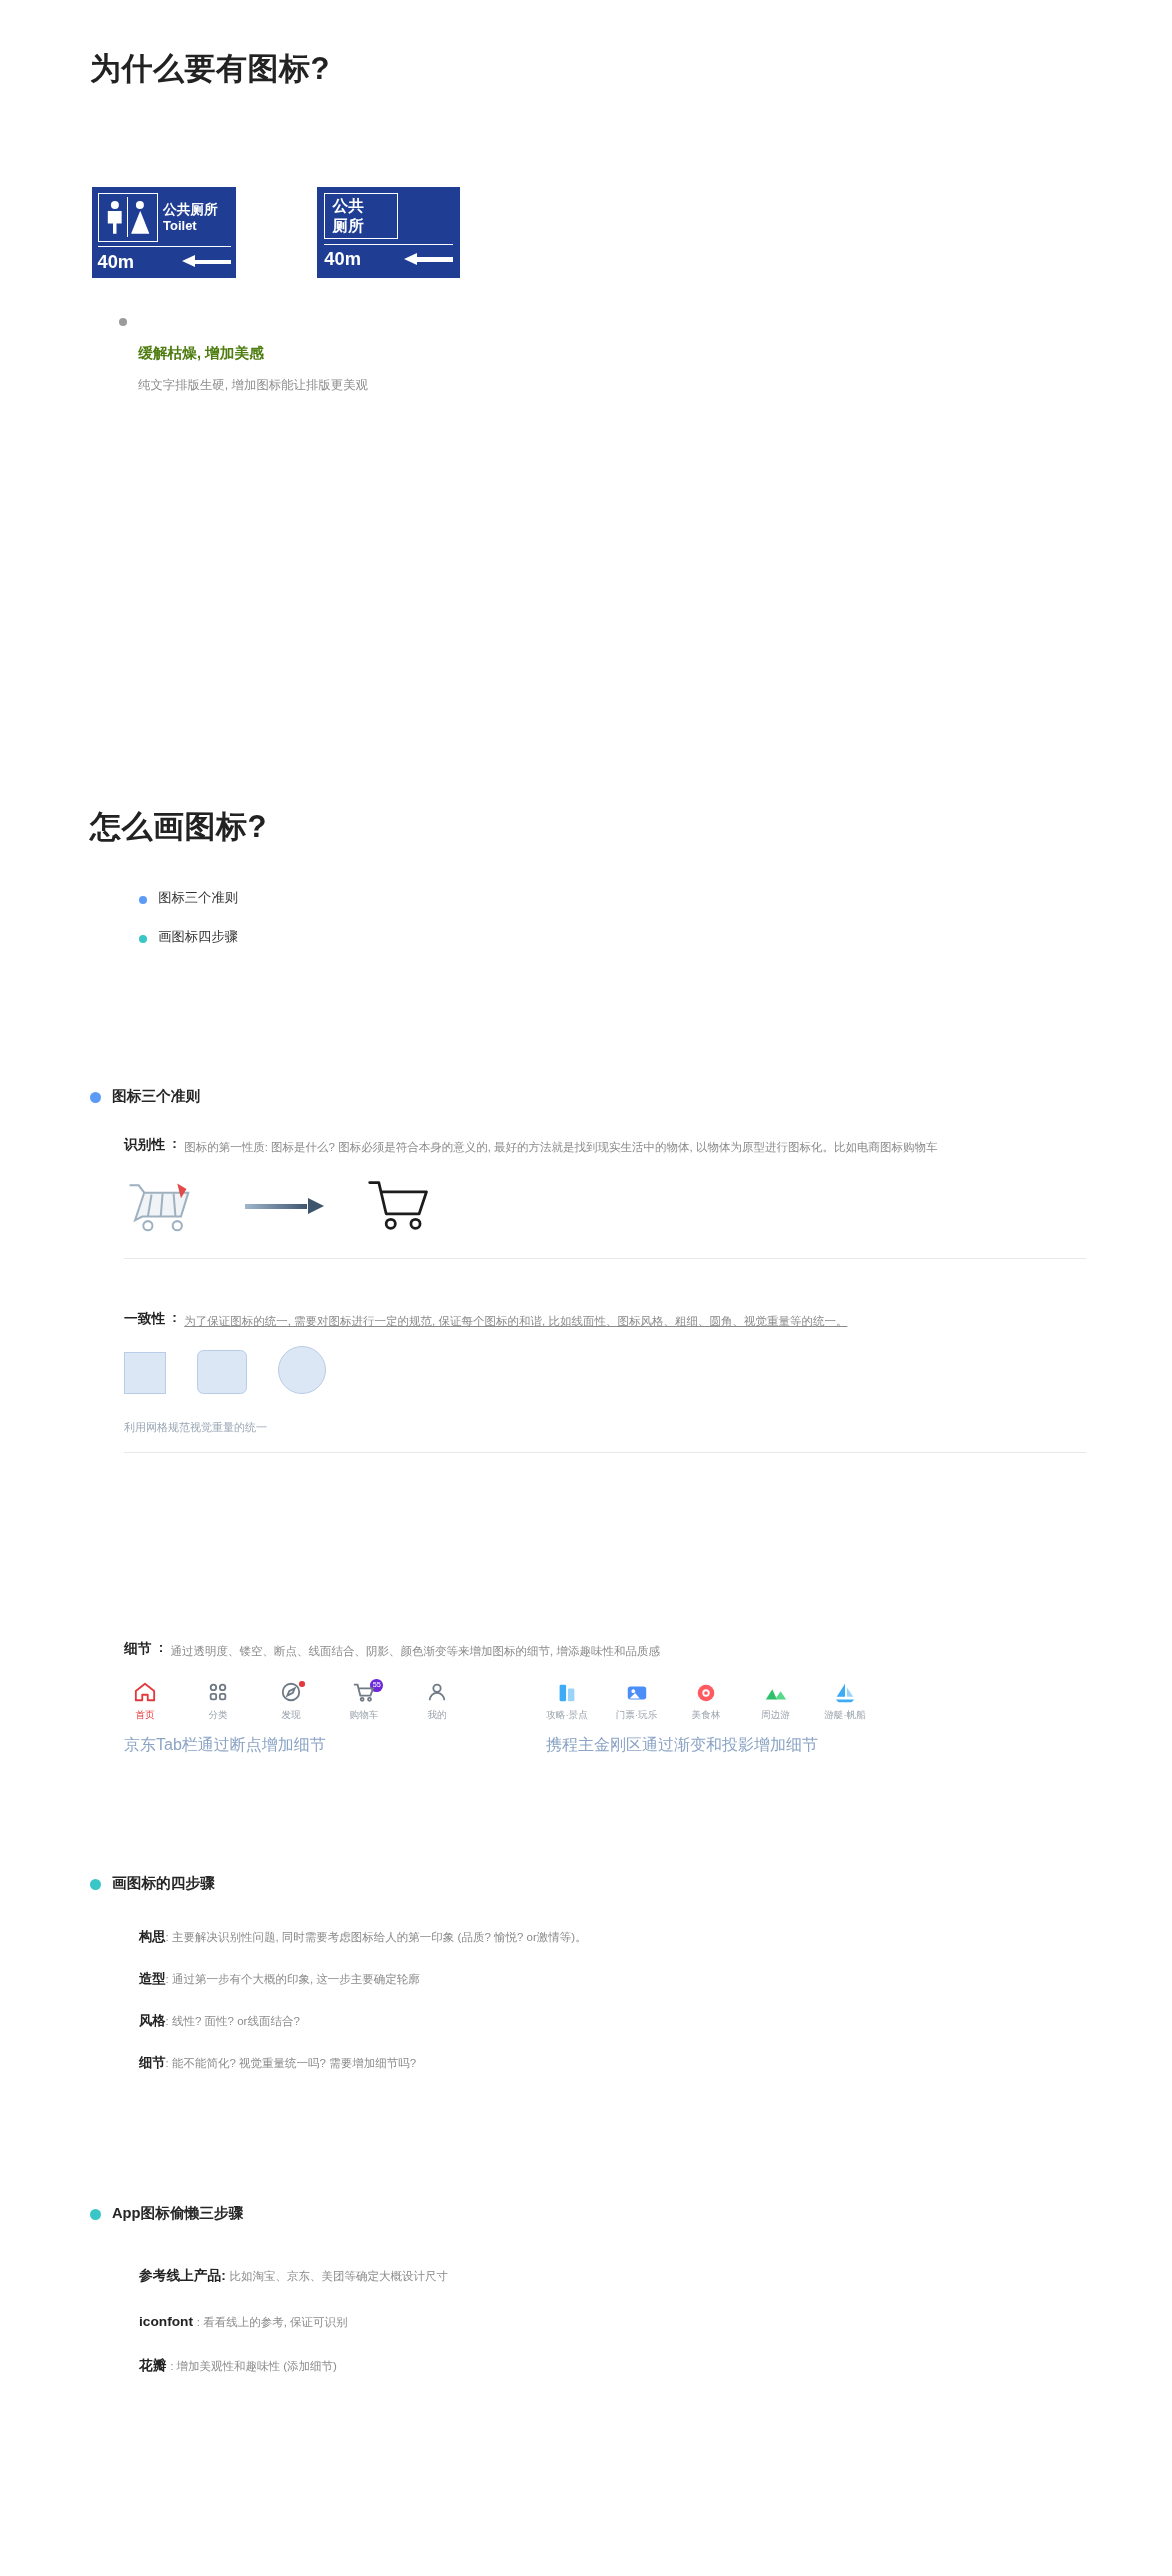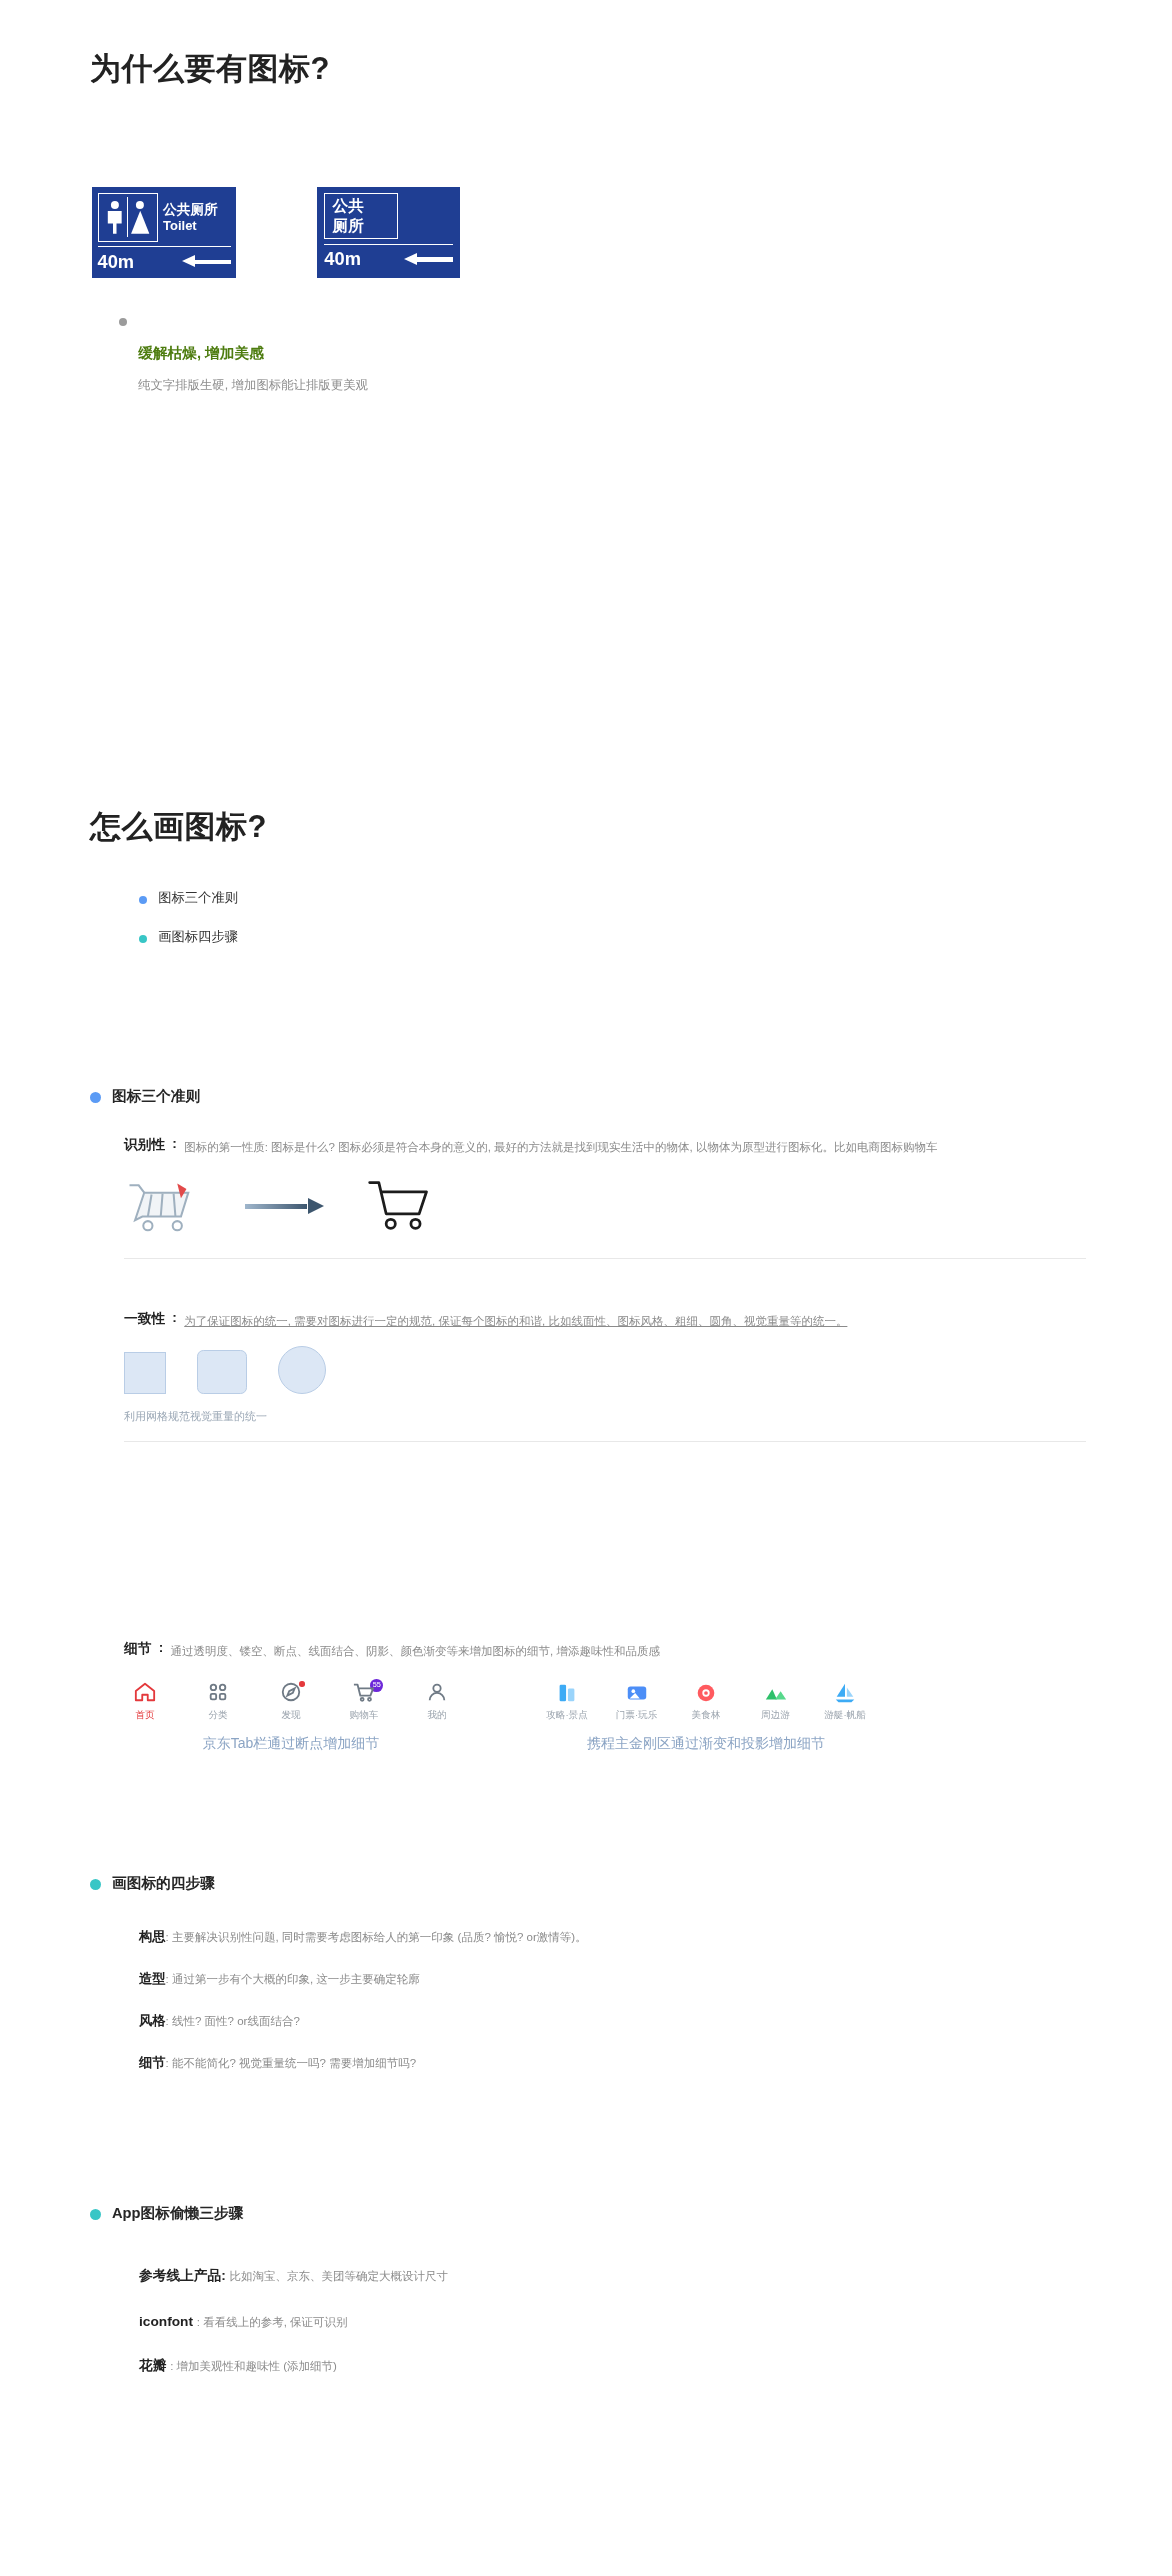--- a/index.html
+++ b/index.html
@@ -255,21 +255,21 @@
   }
   .shape-circle {
     width: 46px; height: 46px;
     background: #dce7f5;
     border: 0.9px solid #b9cde6;
     border-radius: 50%;
   }
   .caption {
     font-size: 11px;
     color: #9aa7b5;
-    margin-top: 15px;
+    margin-top: 26px;
   }
 
   
   .tabbars {
     display: flex;
     gap: 88px;
     margin-top: 18.3px;
   }
   .tabbar {
     display: flex;
@@ -303,22 +303,21 @@
     box-sizing: border-box;
   }
   .reddot {
     position: absolute;
     top: 0; right: 7.3px;
     width: 5.5px; height: 5.5px;
     border-radius: 50%;
     background: #e4393c;
   }
   .bar-caption {
-    text-align: center;
-    font-size: 14px;
+    font-size: 16px;
     color: #8ba4c4;
     margin-top: 13px;
   }
 
   
   .steps { position: absolute; left: 139px; }
   .step-row { margin-bottom: 24px; }
   .step-row .k { font-size: 13.3px; font-weight: bold; color: #222; }
   .step-row .v { font-size: 11.5px; color: #8b8b8b; }
 

